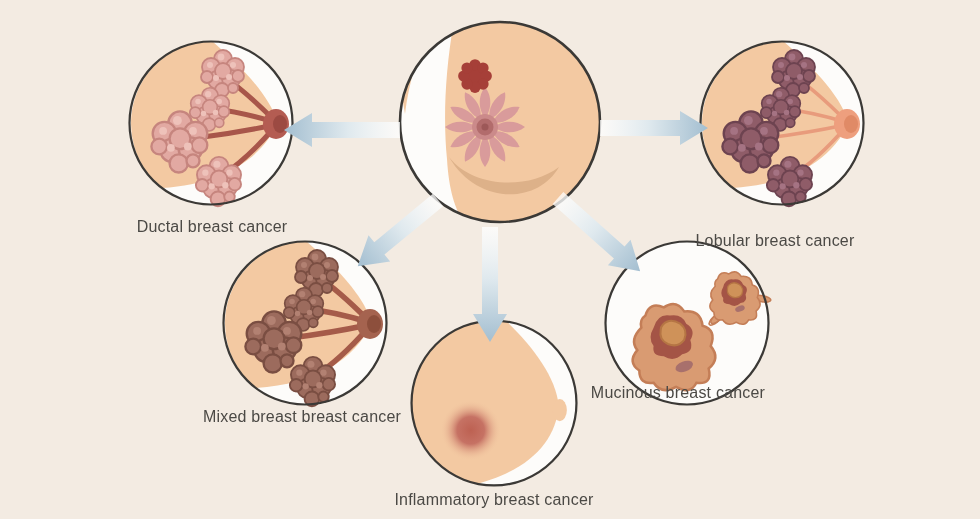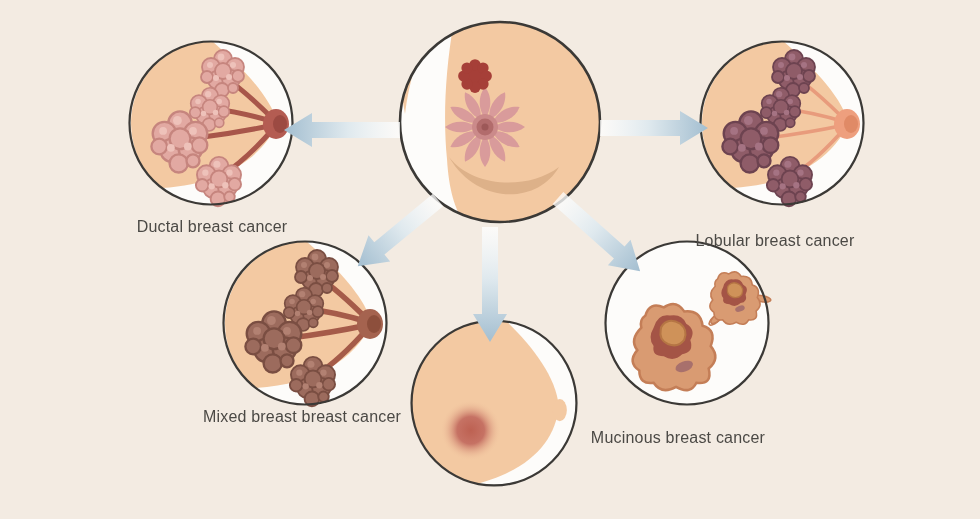--- a/index.html
+++ b/index.html
@@ -197,15 +197,16 @@
     <path fill="url(#ag)" transform="translate(400,130) rotate(180)" d="M 0 -8 L 88 -8 L 88 -17 L 116 0 L 88 17 L 88 8 L 0 8 Z"></path>
     <path fill="url(#ag)" transform="translate(600,128)" d="M 0 -8 L 80 -8 L 80 -17 L 108 0 L 80 17 L 80 8 L 0 8 Z"></path>
     <path fill="url(#ag)" transform="translate(438,200) rotate(140.5)" d="M 0 -8 L 76 -8 L 76 -17 L 104 0 L 76 17 L 76 8 L 0 8 Z"></path>
     <path fill="url(#ag)" transform="translate(490,227) rotate(90)" d="M 0 -8 L 87 -8 L 87 -17 L 115 0 L 87 17 L 87 8 L 0 8 Z"></path>
     <path fill="url(#ag)" transform="translate(558,198) rotate(41.7)" d="M 0 -8 L 82 -8 L 82 -17 L 110 0 L 82 17 L 82 8 L 0 8 Z"></path>
   </svg>
 
   <div class="lbl" style="left:212px;top:218px">Ductal breast cancer</div>
   <div class="lbl" style="left:775px;top:232px">Lobular breast cancer</div>
   <div class="lbl" style="left:302px;top:408px">Mixed breast breast cancer</div>
-  <div class="lbl" style="left:678px;top:429px">Mucinous breast cancer</div>
+  <div class="lbl" style="left:494px;top:491px">Inflammatory breast cancer</div>
+  <div class="lbl" style="left:678px;top:384px">Mucinous breast cancer</div>
 
 </div>
 
 </body></html>

